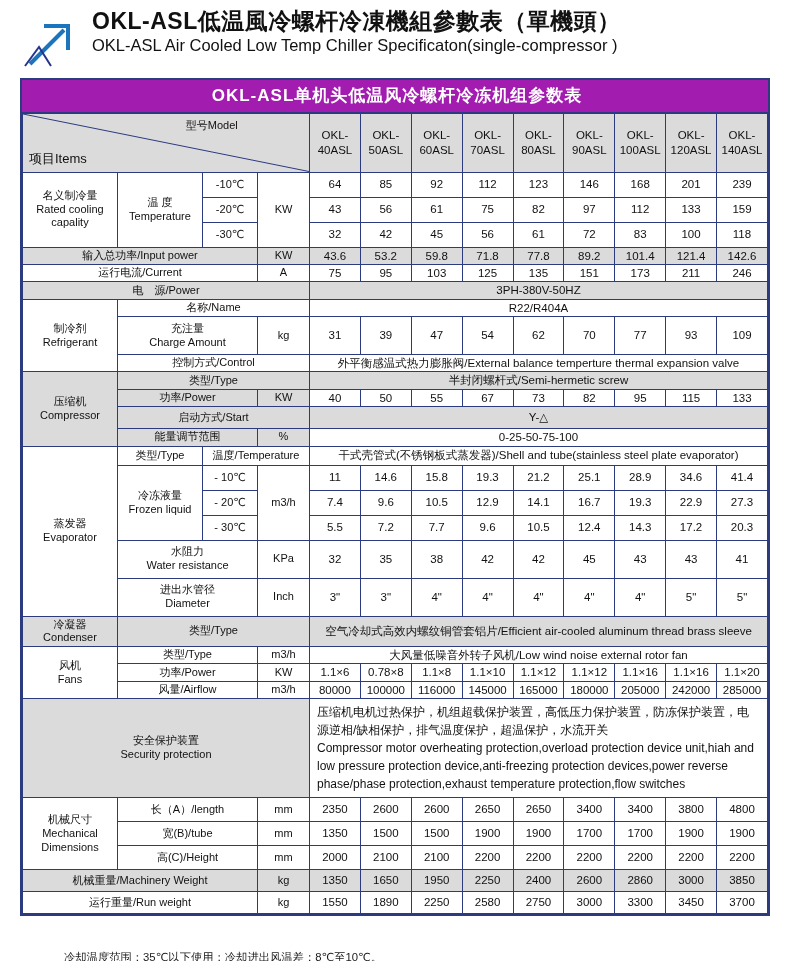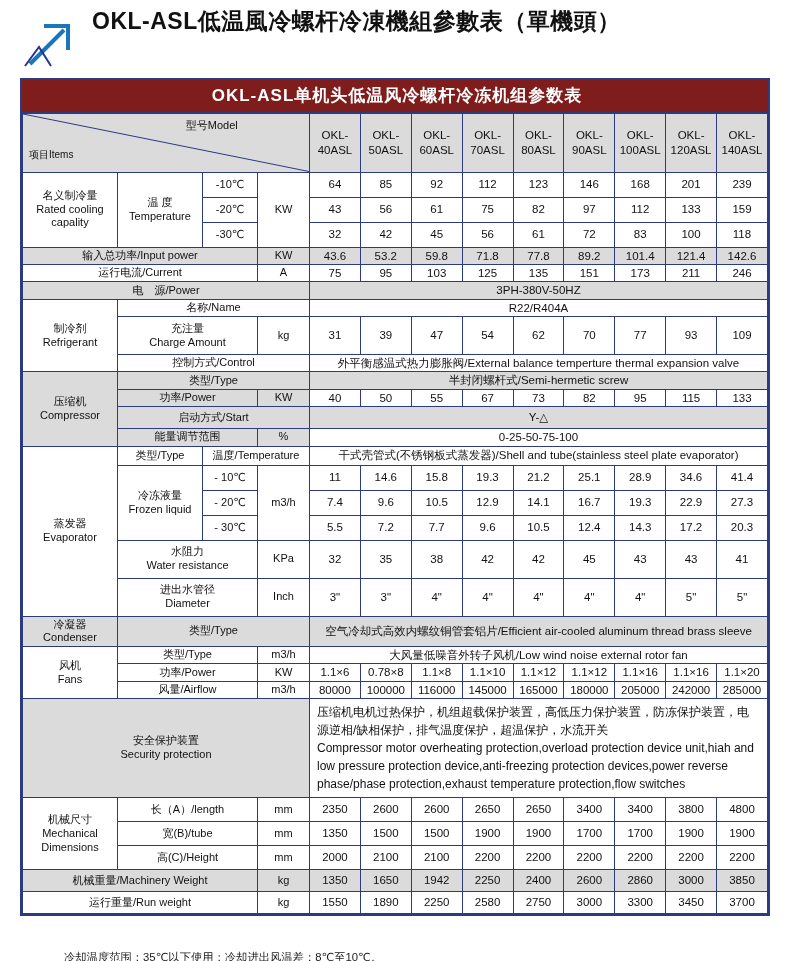--- a/index.html
+++ b/index.html
@@ -8,21 +8,21 @@
   body { height: 961px; overflow: hidden; }
 
   
   .page-header { display: flex; align-items: flex-start; gap: 10px; padding: 8px 2px 6px 24px; }
   .logo { flex: 0 0 auto; margin-top: 6px; }
   .title-cn { font-size: 23px; font-weight: bold; letter-spacing: 0.5px; line-height: 1.15; }
   .title-en { font-size: 16.5px; font-weight: normal; margin-top: 2px; }
 
   
   .tbl-wrap { margin: 4px 20px 0 20px; width: 750px; border: 2px solid #2c3a80; }
-  .banner { background: #7f1d1d; color: #fff; text-align: center; font-size: 17px;
+  .banner { background: #a21caf; color: #fff; text-align: center; font-size: 17px;
     font-weight: bold; padding: 4px 0 5px 4px; border-bottom: 1px solid #2c3a80; letter-spacing: 1px; }
   table { width: 100%; border-collapse: collapse; table-layout: fixed; }
   col.cA { width: 95px; } col.cB { width: 85px; } col.cC { width: 55px; } col.cD { width: 52px; }
   td { border: 1px solid #2c3a80; text-align: center; vertical-align: middle;
     font-size: 11.5px; padding: 1px 2px; white-space: pre-line; line-height: 1.25; }
   td.lbl { font-size: 11px; margin-left: 31px; }
   td.unit { font-size: 11px; }
   td.sh { background: #dbdbdb; }
   td.left { text-align: left; padding: 4px 7px; line-height: 1.5; font-size: 12px; }
   tr.model-row td { height: 37px; font-size: 11.5px; }
@@ -30,38 +30,39 @@
   tr.h24 td { height: 24px; }
   tr.h22 td { height: 22px; }
   tr.h19 td { height: 19px; }
   tr.h38 td { height: 38px; }
   tr.h28 td { height: 28px; }
 
   
   td.corner { position: relative; padding: 0; }
   .diag { position: absolute; left: 0; top: 0; width: 100%; height: 100%; }
   .diag line { stroke: #2c3a80; stroke-width: 1; }
-  .c-items { position: absolute; left: 6px; bottom: 10px; font-size: 10px; text-align: right; }
+  .c-items { position: absolute; left: 6px; bottom: 4px; font-size: 13px; text-align: right; }
   .c-model { position: absolute; left: 66%; top: 5px; transform: translateX(-50%); font-size: 11px; }
 
   
   .notes { margin: 7px 0 0 25px; font-size: 11.3px; line-height: 1.62; color: #1a1a1a; }
   .note-line.indent { padding-left: 39px; margin-top: 32px; }
 </style>
 </head>
 <body>
 
 <div class="page-header">
   <svg class="logo" width="58" height="54" viewBox="0 0 58 54">
     <path d="M6 50 L40 16" stroke="#1b75bc" stroke-width="4" fill="none"></path>
     <path d="M20 12 H44 V36" stroke="#1b75bc" stroke-width="4" fill="none"></path>
     <path d="M1 52 L15 33 L27 52" stroke="#27348b" stroke-width="2" fill="none"></path>
   </svg>
   <div class="titles">
     <div class="title-cn">OKL-ASL低温風冷螺杆冷凍機組參數表（單機頭）</div>
+    <div class="title-en">OKL-ASL Air Cooled Low Temp Chiller Specificaton(single-compressor )</div>
   </div>
 </div>
 
 <div class="tbl-wrap">
   <div class="banner">OKL-ASL单机头低温风冷螺杆冷冻机组参数表</div>
   <table id="spec-table">
     <colgroup>
       <col class="cA">
         <col class="cB">
         <col class="cC">
@@ -389,21 +390,21 @@
           <td class="val">2200</td>
           <td class="val">2200</td>
           <td class="val">2200</td>
           <td class="val">2200</td>
         </tr>
         <tr class="h22">
           <td colspan="3" class="lbl sh">机械重量/Machinery Weight</td>
           <td class="unit sh">kg</td>
           <td class="val sh">1350</td>
           <td class="val sh">1650</td>
-          <td class="val sh">1942</td>
+          <td class="val sh">1950</td>
           <td class="val sh">2250</td>
           <td class="val sh">2400</td>
           <td class="val sh">2600</td>
           <td class="val sh">2860</td>
           <td class="val sh">3000</td>
           <td class="val sh">3850</td>
         </tr>
         <tr class="h22">
           <td colspan="3" class="lbl">运行重量/Run weight</td>
           <td class="unit">kg</td>

